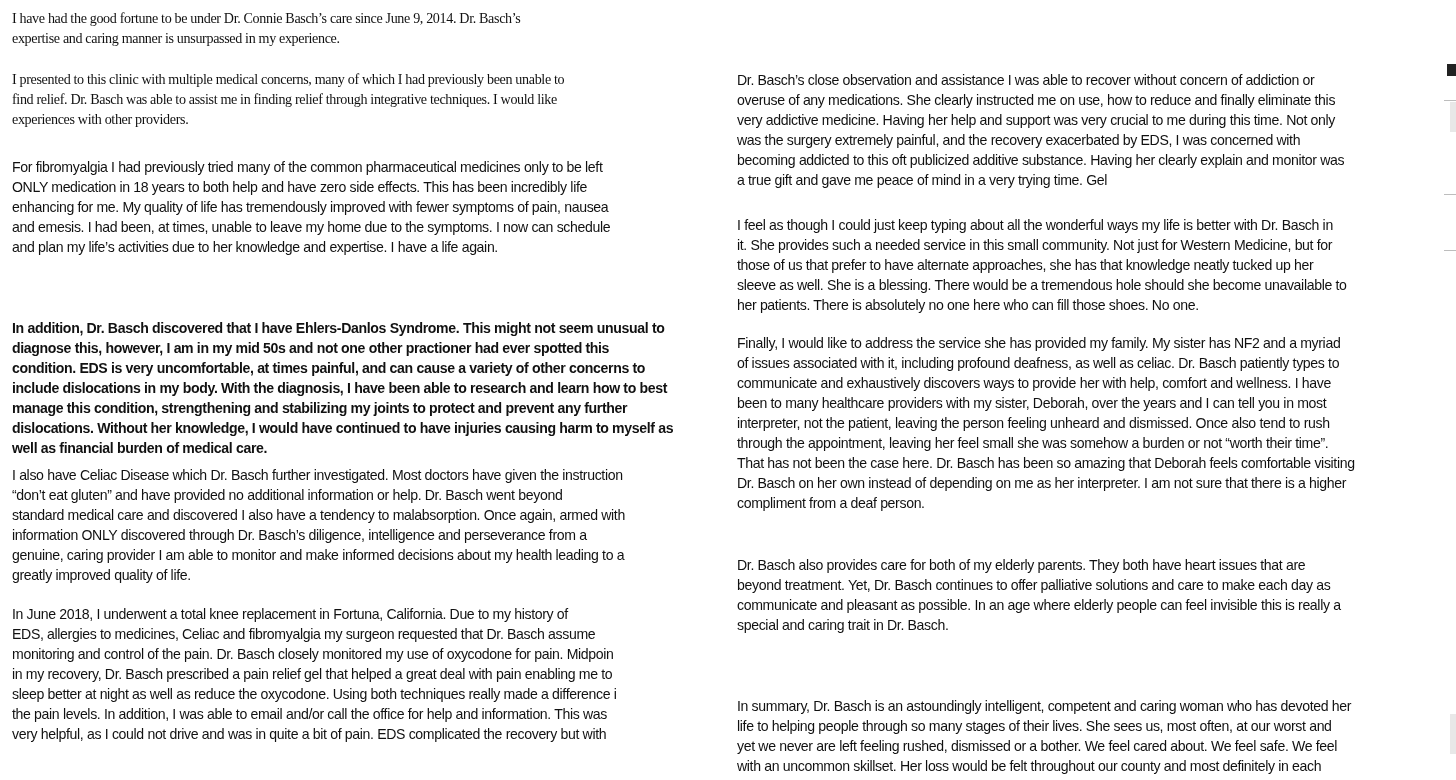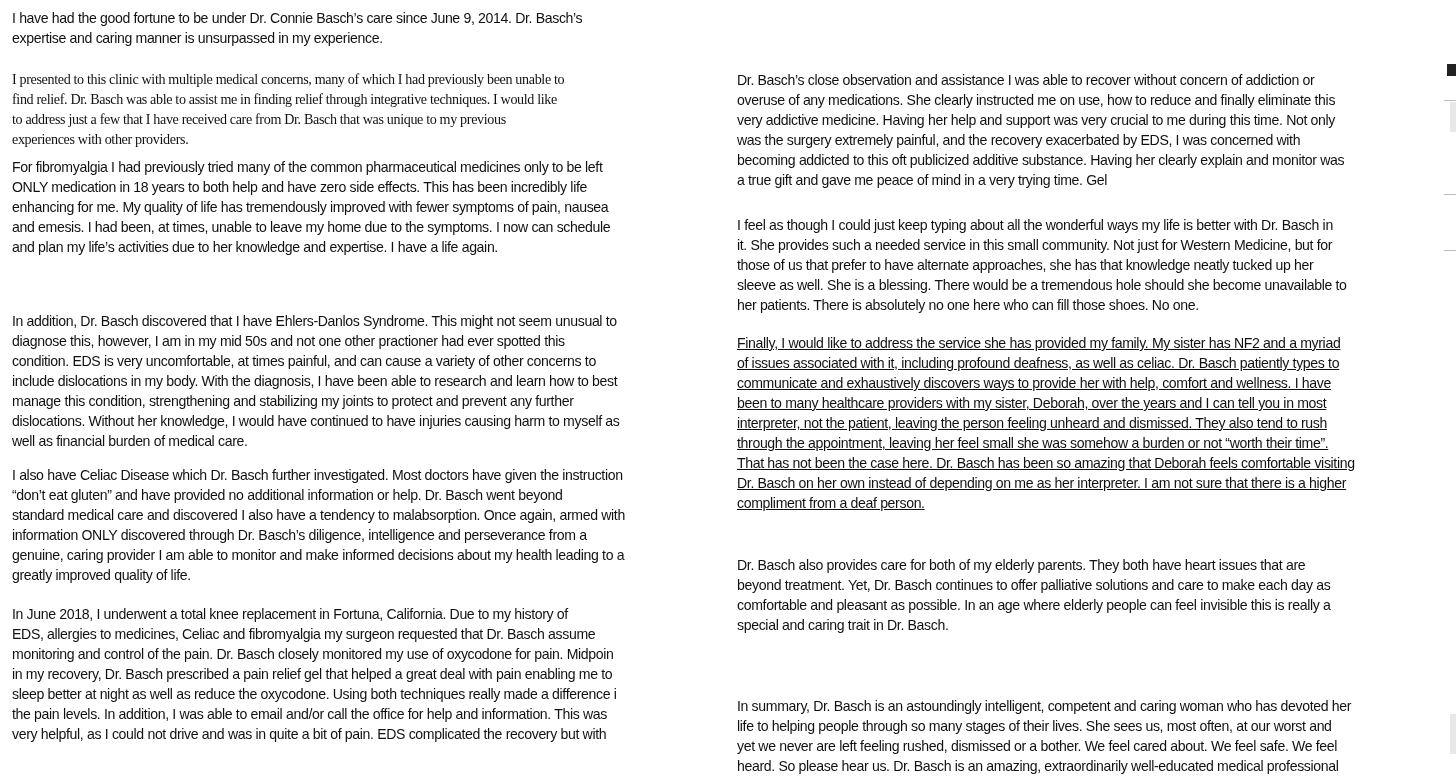--- a/index.html
+++ b/index.html
@@ -19,38 +19,37 @@
     transform-origin: left center;
   }
   .edge-mark { position: absolute; background: #222; }
   .edge-line { position: absolute; background: #bdbdbd; height: 1px; }
   .edge-box { position: absolute; background: #e8e8e8; }
 </style>
 </head>
 <body>
 
 <div class="col col-left">
-  <div class="para" style="top: 8px;">
+  <div class="para" style="top: 8px; font-family: Liberation Serif, serif;">
       <span class="line">I have had the good fortune to be under Dr. Connie Basch’s care since June 9, 2014.  Dr. Basch’s</span>
       <span class="line">expertise and caring manner is unsurpassed in my experience.</span>
     </div>
   <div class="para" style="top: 69px; font-family: Liberation Serif, serif;">
       <span class="line">I presented to this clinic with multiple medical concerns, many of which I had previously been unable to</span>
       <span class="line">find relief.  Dr. Basch was able to assist me in finding relief through integrative techniques.  I would like</span>
-      <span class="line">to address just a few that I have received care from Dr. Basch that was unique to my previous</span>
       <span class="line">experiences with other providers.</span>
     </div>
   <div class="para" style="top: 157px;">
       <span class="line">For fibromyalgia I had previously tried many of the common pharmaceutical medicines only to be left</span>
       <span class="line">ONLY medication in 18 years to both help and have zero side effects.  This has been incredibly life</span>
       <span class="line">enhancing for me.  My quality of life has tremendously improved with fewer symptoms of pain, nausea</span>
       <span class="line">and emesis.  I had been, at times, unable to leave my home due to the symptoms.  I now can schedule</span>
       <span class="line">and plan my life’s activities due to her knowledge and expertise.  I have a life again.</span>
     </div>
-  <div class="para" style="top: 311px;">
+  <div class="para" style="top: 318px; font-weight: bold;">
       <span class="line">In addition, Dr. Basch discovered that I have Ehlers-Danlos Syndrome.  This might not seem unusual to</span>
       <span class="line">diagnose this, however, I am in my mid 50s and not one other practioner had ever spotted this</span>
       <span class="line">condition.  EDS is very uncomfortable, at times painful, and can cause a variety of other concerns to</span>
       <span class="line">include dislocations in my body.   With the diagnosis, I have been able to research and learn how to best</span>
       <span class="line">manage this condition, strengthening and stabilizing my joints to protect and prevent any further</span>
       <span class="line">dislocations.  Without her knowledge, I would have continued to have injuries causing harm to myself as</span>
       <span class="line">well as financial burden of medical care.</span>
     </div>
   <div class="para" style="top: 465px;">
       <span class="line">I also have Celiac Disease which Dr. Basch further investigated.  Most doctors have given the instruction</span>
@@ -80,42 +79,41 @@
       <span class="line">becoming addicted to this oft publicized additive substance.  Having her clearly explain and monitor was</span>
       <span class="line">a true gift and gave me peace of mind in a very trying time.  Gel</span>
     </div>
   <div class="para" style="top: 215px;">
       <span class="line">I feel as though I could just keep typing about all the wonderful ways my life is better with Dr. Basch in</span>
       <span class="line">it.  She provides such a needed service in this small community.  Not just for Western Medicine, but for</span>
       <span class="line">those of us that prefer to have alternate approaches, she has that knowledge neatly tucked up her</span>
       <span class="line">sleeve as well.  She is a blessing.  There would be a tremendous hole should she become unavailable to</span>
       <span class="line">her patients.  There is absolutely no one here who can fill those shoes.  No one.</span>
     </div>
-  <div class="para" style="top: 333px; text-decoration: underline;">
+  <div class="para" style="top: 333px;">
       <span class="line">Finally, I would like to address the service she has provided my family.  My sister has NF2 and a myriad</span>
       <span class="line">of issues associated with it, including profound deafness, as well as celiac.  Dr. Basch patiently types to</span>
       <span class="line">communicate and exhaustively discovers ways to provide her with help, comfort and wellness.  I have</span>
       <span class="line">been to many healthcare providers with my sister, Deborah, over the years and I can tell you in most</span>
-      <span class="line">interpreter, not the patient, leaving the person feeling unheard and dismissed.  They also tend to rush</span>
+      <span class="line">interpreter, not the patient, leaving the person feeling unheard and dismissed.  Once also tend to rush</span>
       <span class="line">through the appointment, leaving her feel small she was somehow a burden or not “worth their time”.</span>
       <span class="line">That has not been the case here.  Dr. Basch has been so amazing that Deborah feels comfortable visiting</span>
       <span class="line">Dr. Basch on her own instead of depending on me as her interpreter.  I am not sure that there is a higher</span>
       <span class="line">compliment from a deaf person.</span>
     </div>
   <div class="para" style="top: 555px;">
       <span class="line">Dr. Basch also provides care for both of my elderly parents.  They both have heart issues that are</span>
       <span class="line">beyond treatment.  Yet, Dr. Basch continues to offer palliative solutions and care to make each day as</span>
-      <span class="line">comfortable and pleasant as possible.  In an age where elderly people can feel invisible this is really a</span>
+      <span class="line">communicate and pleasant as possible.  In an age where elderly people can feel invisible this is really a</span>
       <span class="line">special and caring trait in Dr. Basch.</span>
     </div>
   <div class="para" style="top: 696px;">
       <span class="line">In summary, Dr. Basch is an astoundingly intelligent, competent and caring woman who has devoted her</span>
       <span class="line">life to helping people through so many stages of their lives.  She sees us, most often, at our worst and</span>
       <span class="line">yet we never are left feeling rushed, dismissed or a bother.  We feel cared about.  We feel safe.  We feel</span>
-      <span class="line">heard.  So please hear us.  Dr. Basch is an amazing, extraordinarily well-educated medical professional</span>
       <span class="line">with an uncommon skillset.  Her loss would be felt throughout our county and most definitely in each</span>
       <span class="line">and every patient’s life.</span>
     </div>
 </div>
 
 <div class="edge-mark" style="left:1447px; top:64px; width:9px; height:12px;"></div>
 <div class="edge-line" style="left:1444px; top:100px; width:12px;"></div>
 <div class="edge-box" style="left:1450px; top:102px; width:6px; height:30px;"></div>
 <div class="edge-line" style="left:1444px; top:194px; width:12px;"></div>
 <div class="edge-line" style="left:1444px; top:250px; width:12px;"></div>

